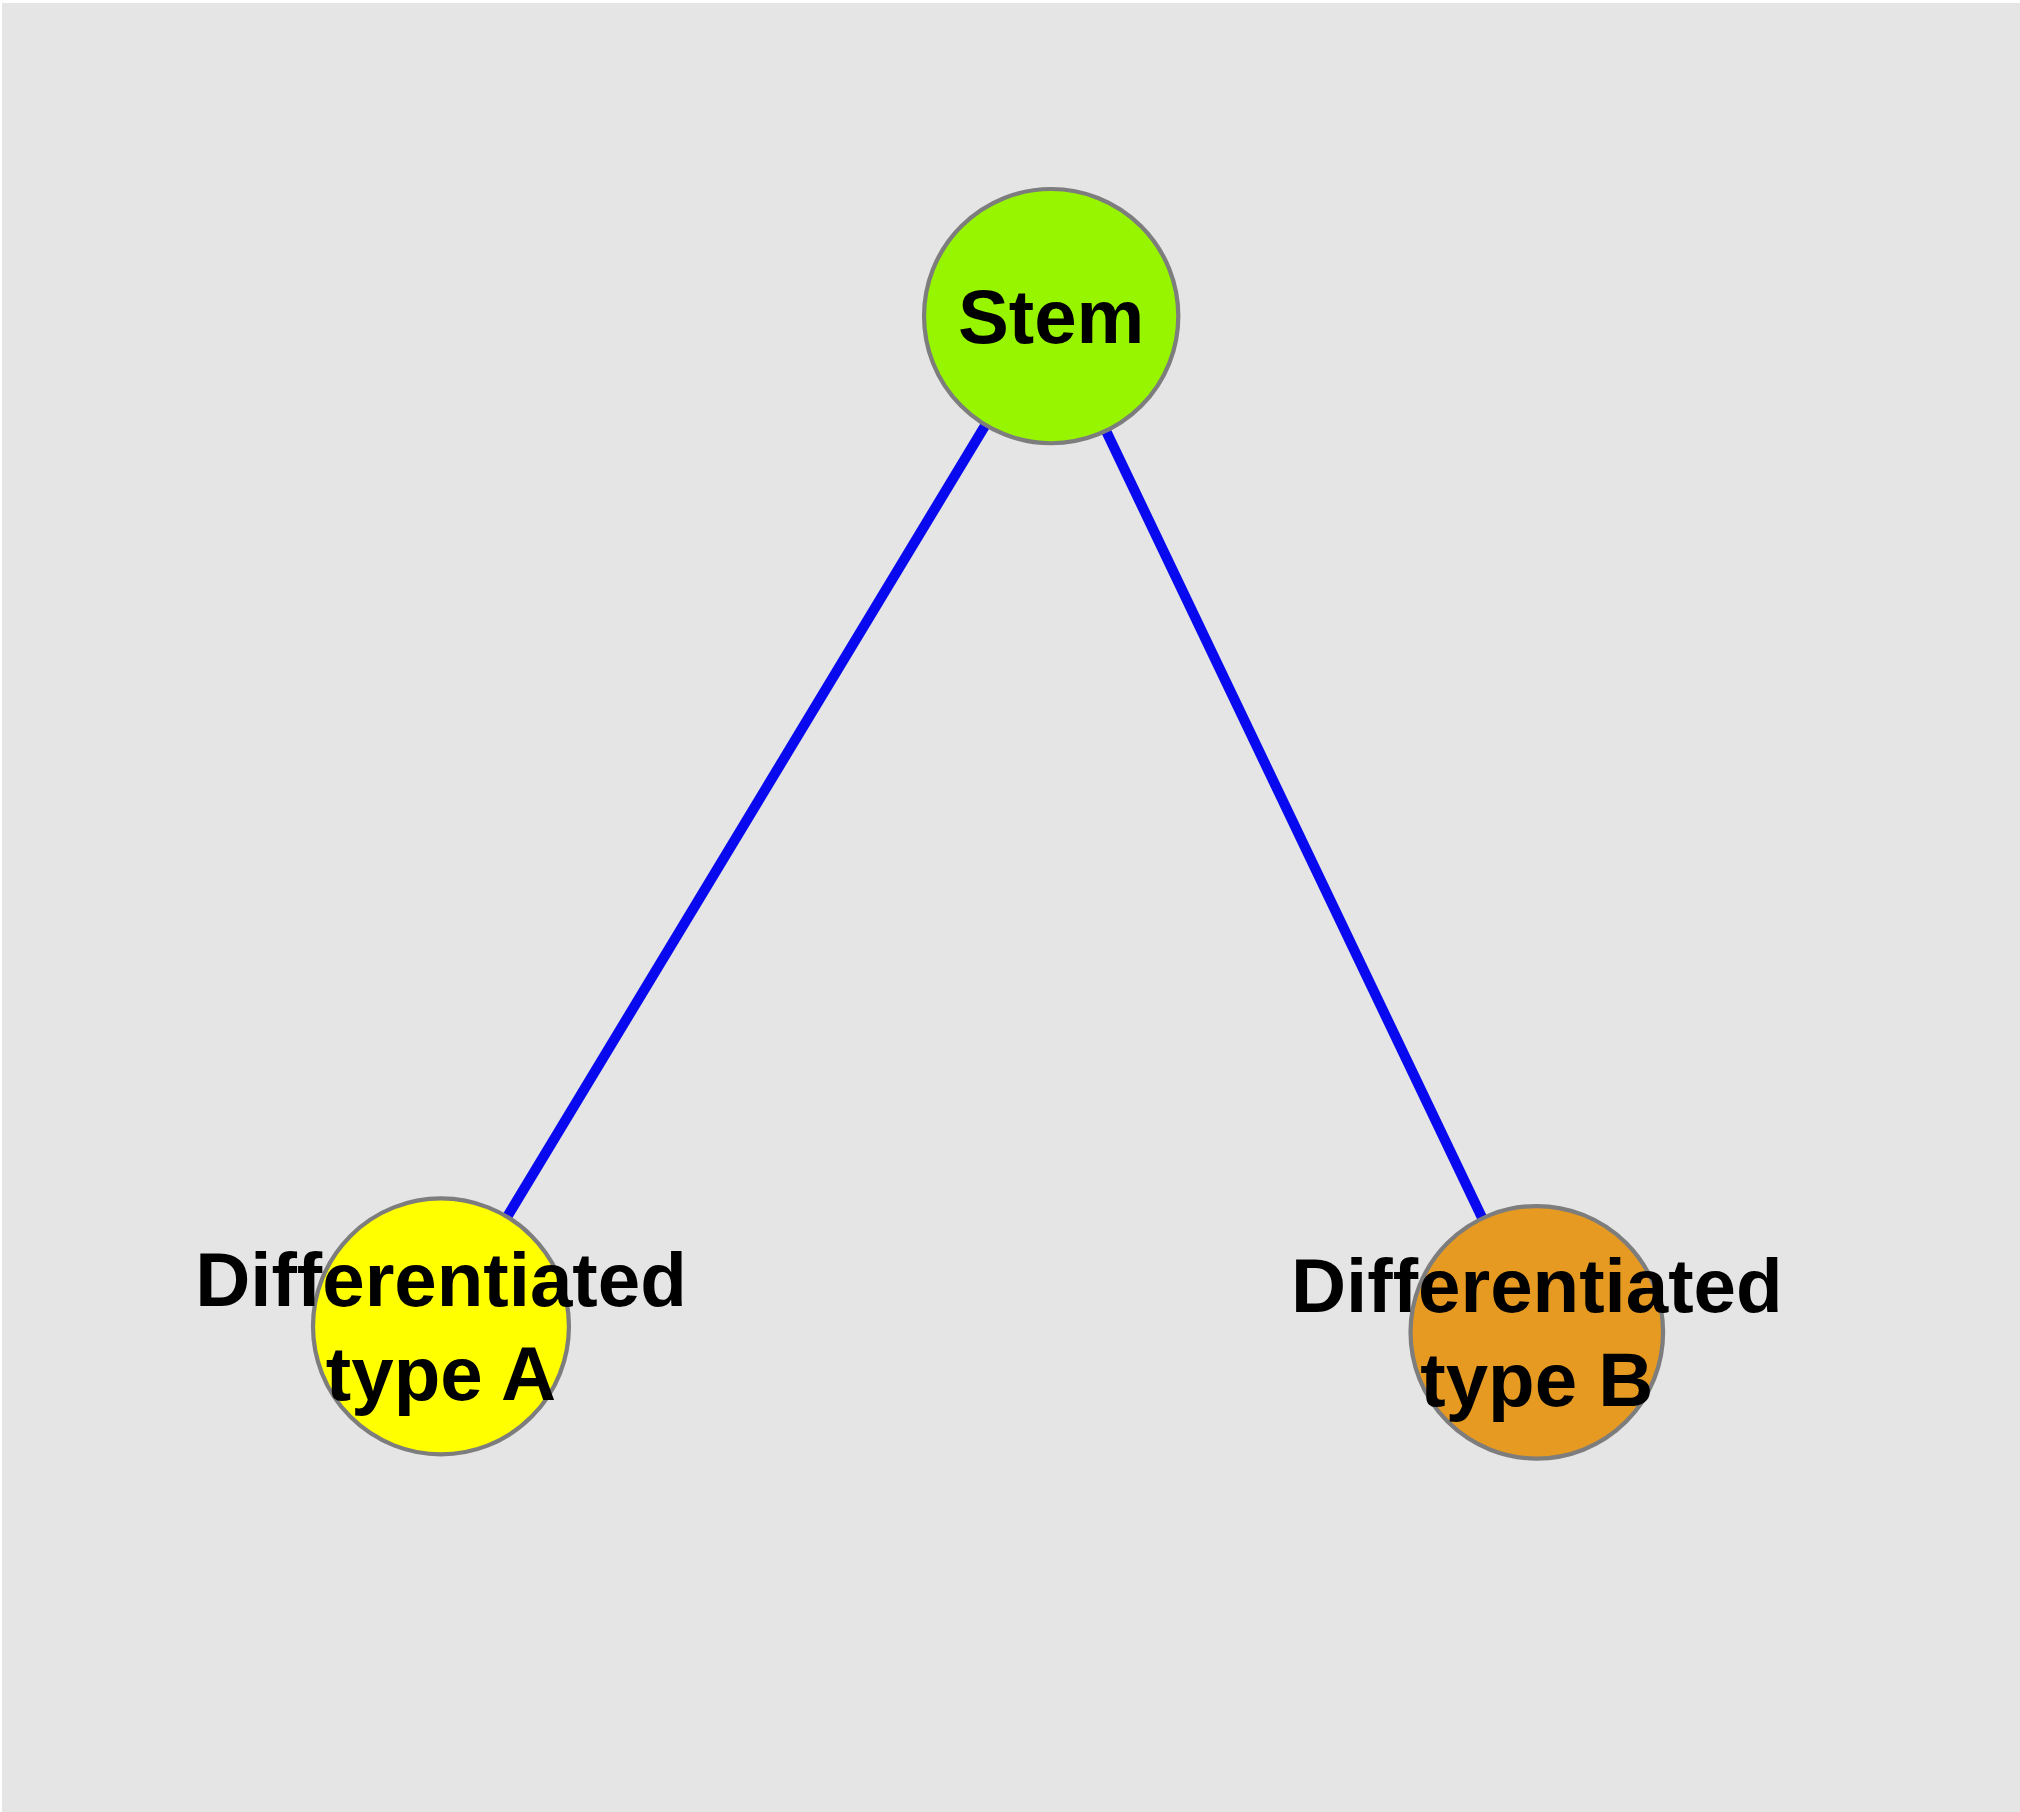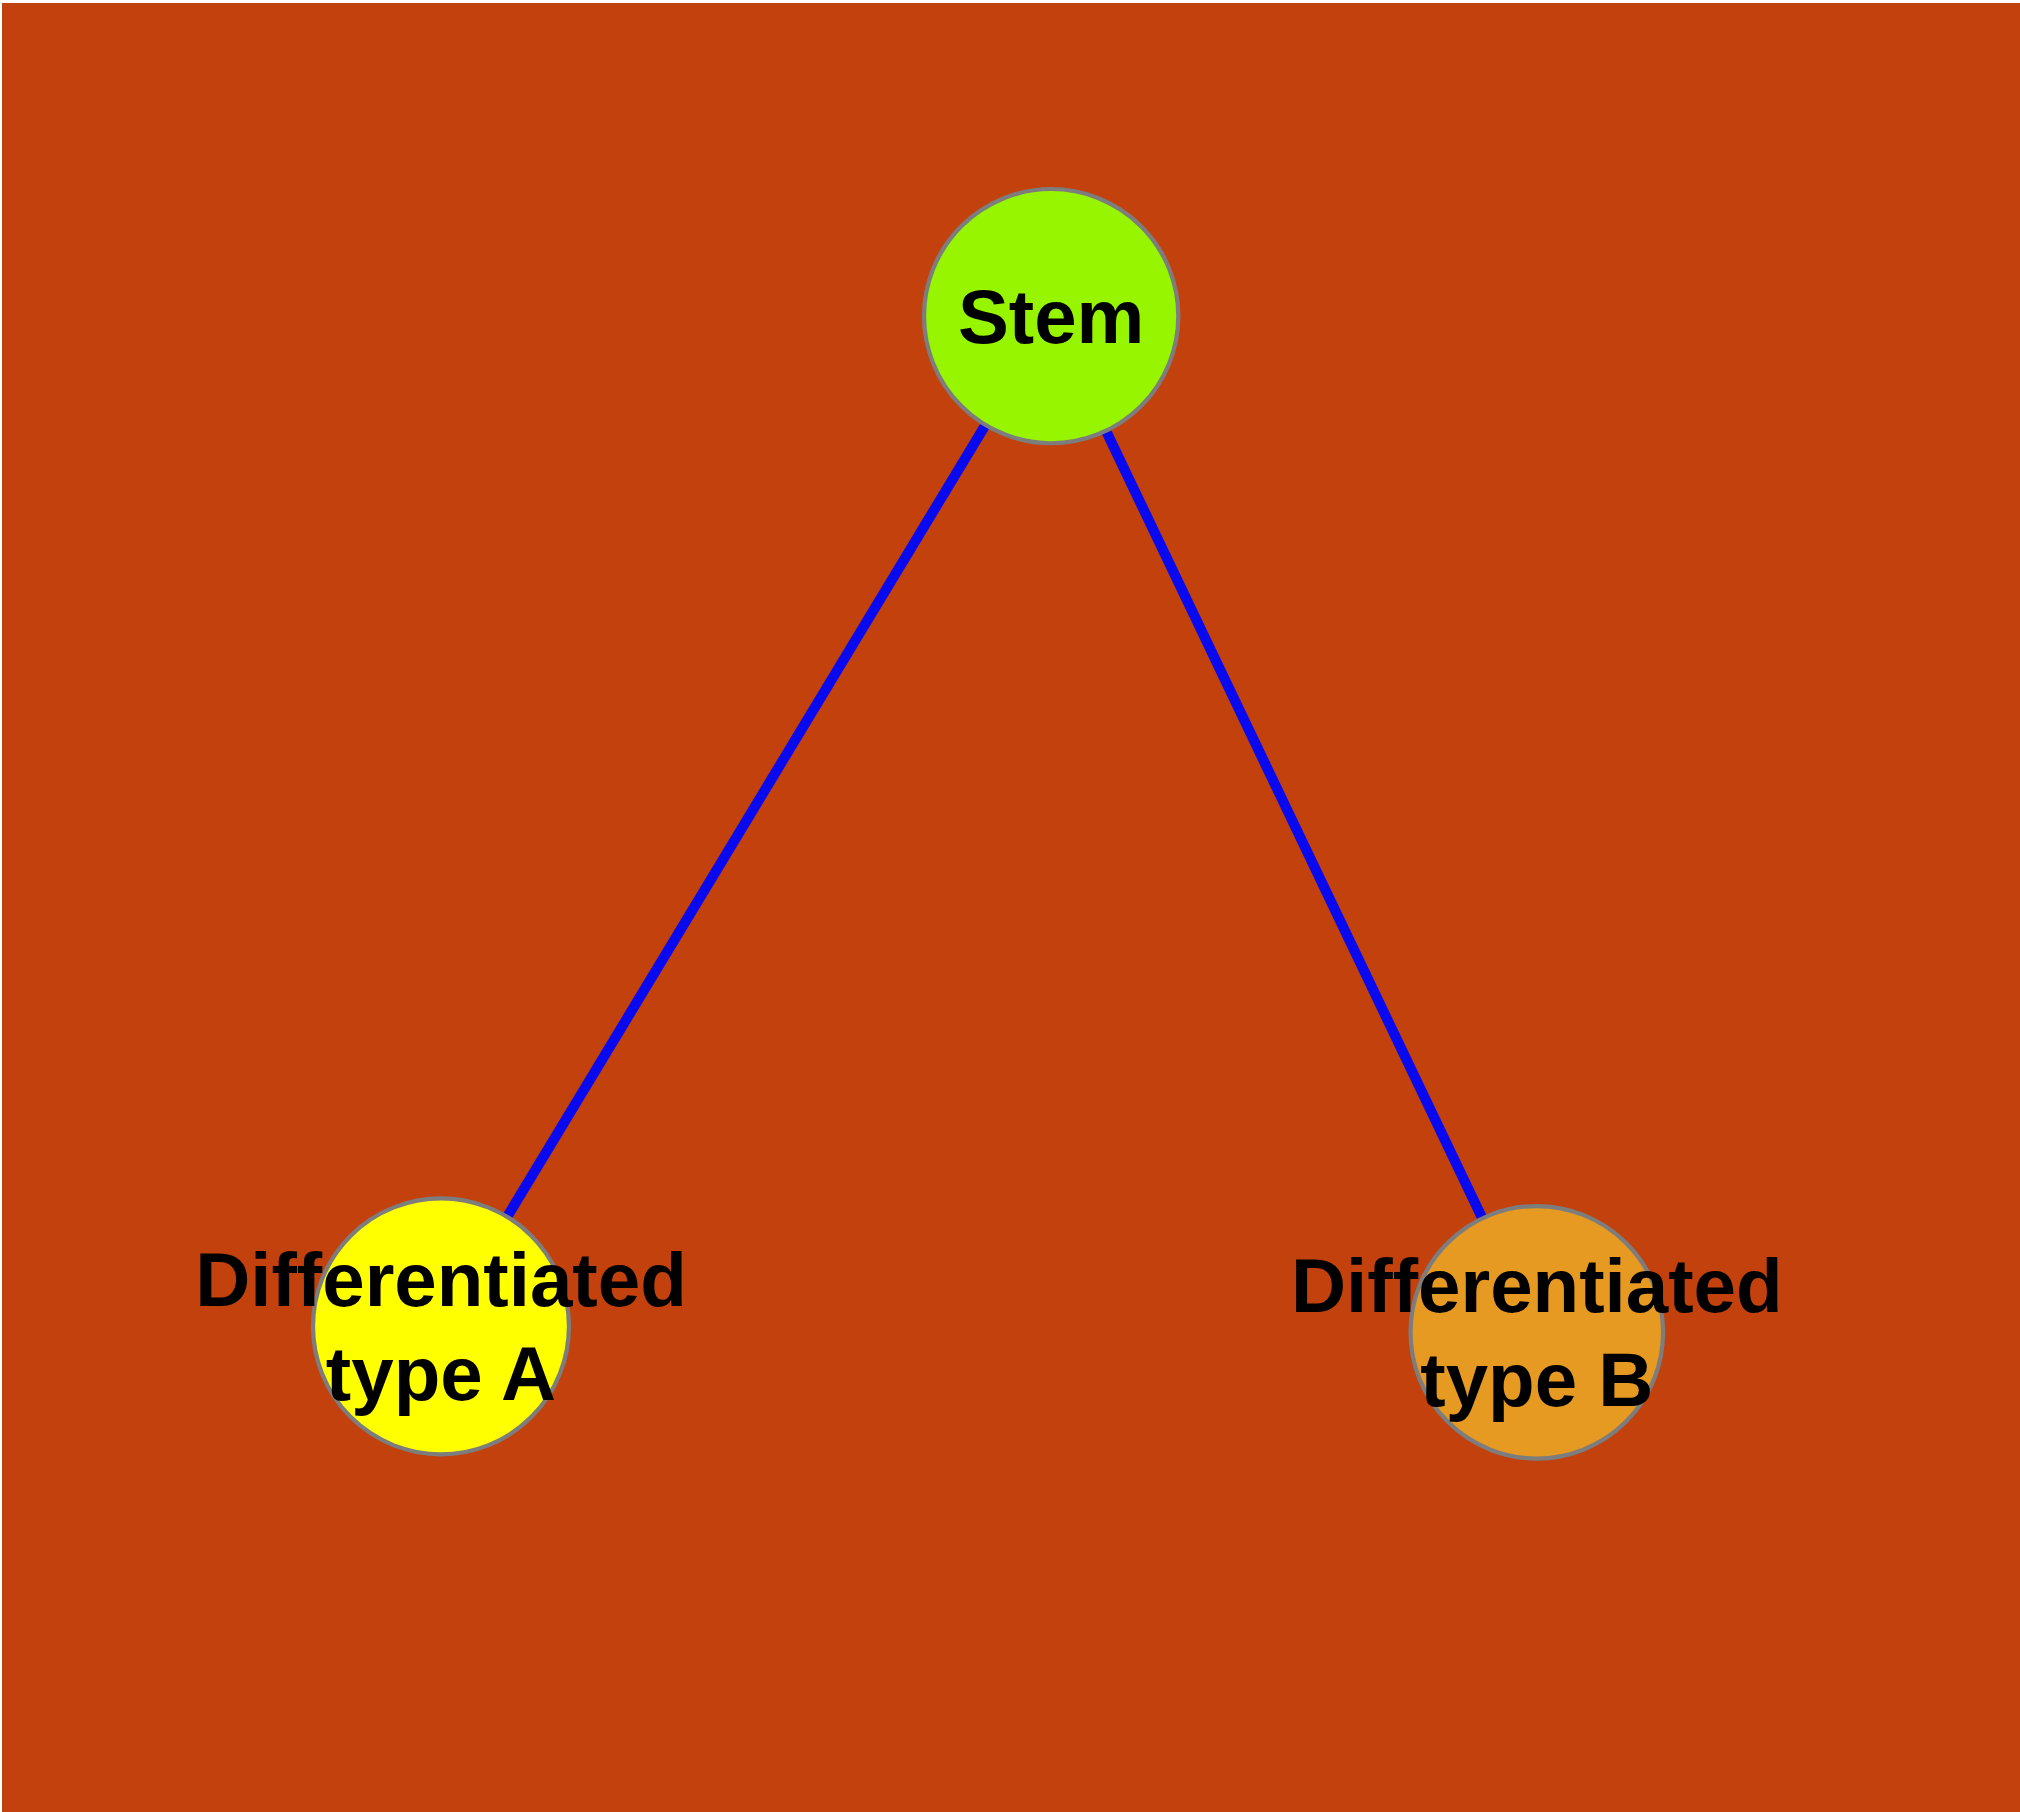--- a/index.html
+++ b/index.html
@@ -35,21 +35,21 @@
     display: block;
   }
   .node-label {
     font-family: "Liberation Sans", sans-serif;
     font-weight: bold;
   }
 </style>
 </head>
 <body style="background: rgb(203, 203, 246);">
 
-<div class="stage" style="background: #c2410c;">
+<div class="stage" style="background: #e5e5e5;">
   <div class="margin-strip-top" style="background: rgb(255, 255, 255);"></div>
   <div class="margin-strip-left" style="background: rgb(255, 255, 255);"></div>
   <svg class="graph" width="2021" height="1812" viewBox="0 0 2384 2138">
       <line x1="1240" y1="373" x2="520" y2="1565" stroke="#0909EF" stroke-width="12"></line>
       <line x1="1240" y1="373" x2="1813" y2="1572" stroke="#0909EF" stroke-width="12"></line>
       <circle cx="1240" cy="373" r="150" fill="#97F500" stroke="#7D7D7D" stroke-width="5"></circle>
       <circle cx="520" cy="1565" r="151" fill="#FFFF00" stroke="#7D7D7D" stroke-width="5"></circle>
       <circle cx="1813" cy="1572" r="149" fill="#E69A22" stroke="#7D7D7D" stroke-width="5"></circle>
       <text class="node-label" text-anchor="middle" fill="#000000" font-size="90"><tspan x="1240" y="404.5">Stem</tspan></text>
       <text class="node-label" text-anchor="middle" fill="#000000" font-size="90"><tspan x="520" y="1541.5">Differentiated</tspan><tspan x="520" y="1651.5">type A</tspan></text>

